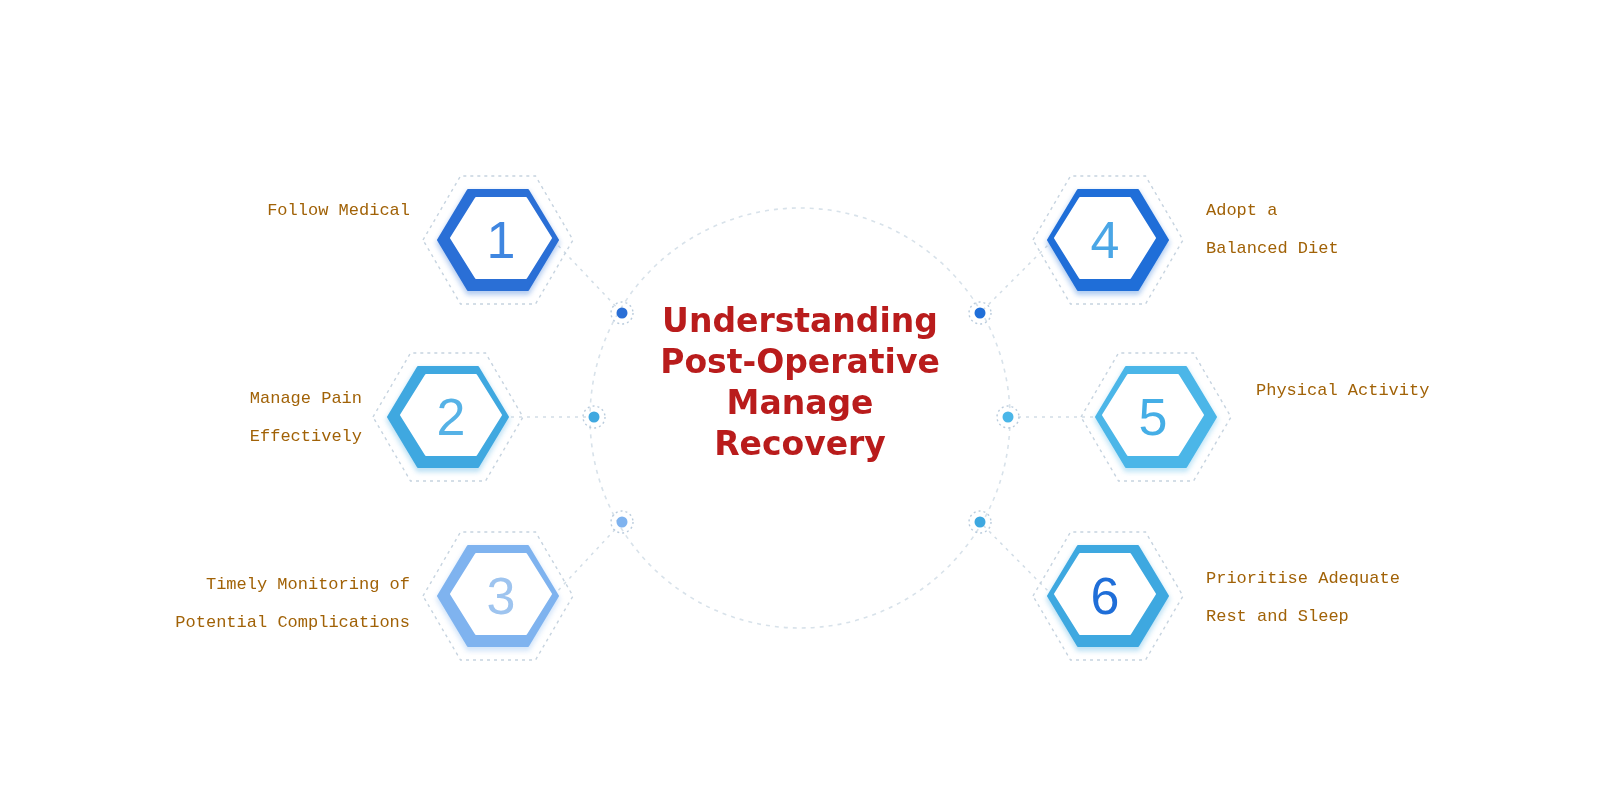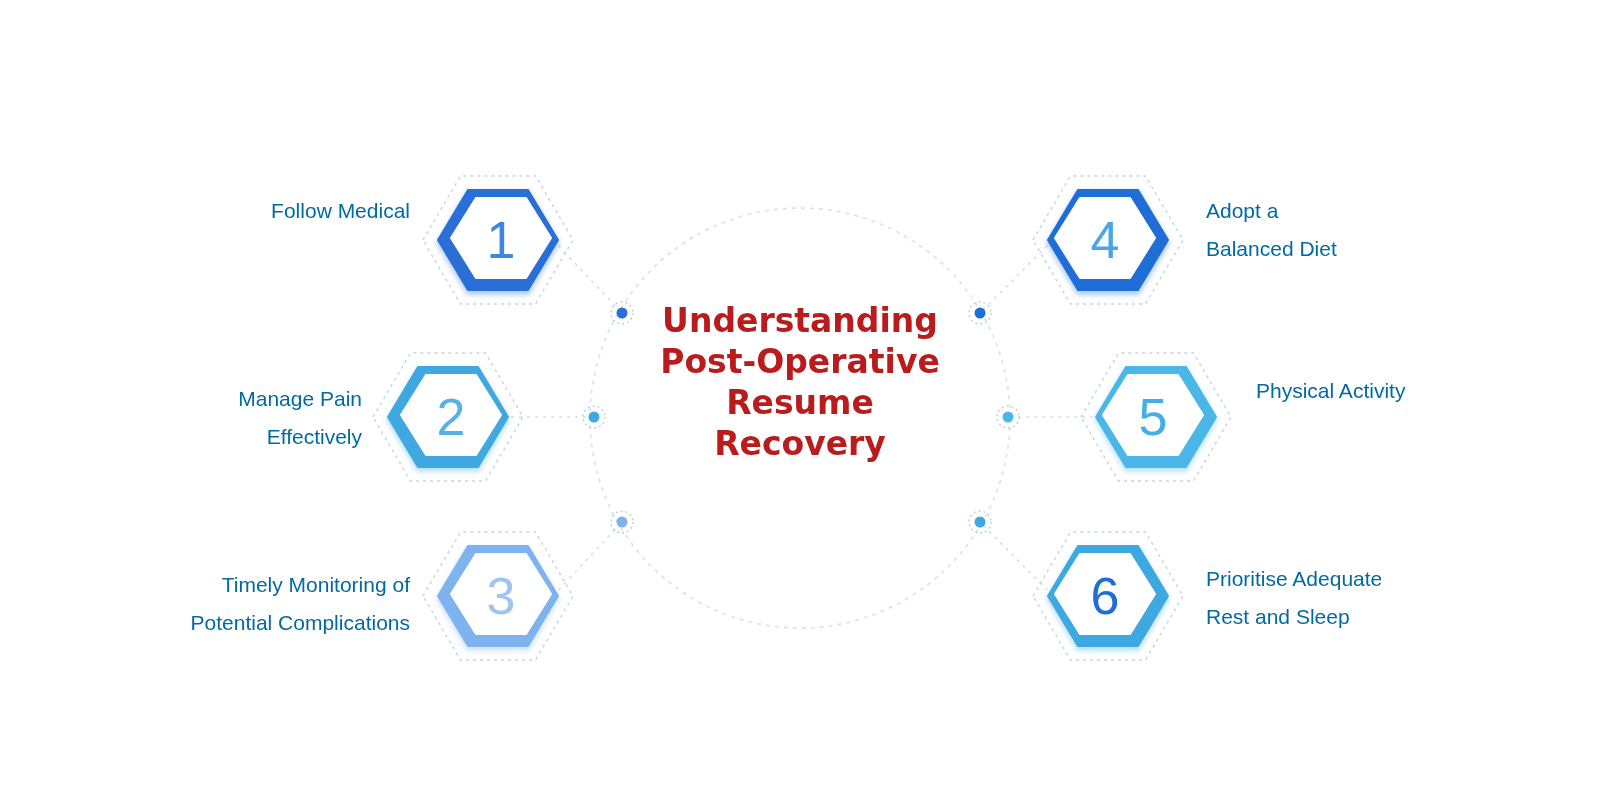--- a/index.html
+++ b/index.html
@@ -2,22 +2,22 @@
 <html><head>
 <meta charset="utf-8">
 <style>
   html, body { margin:0; padding:0; }
   body { width:1600px; height:800px; background:#ffffff; position:relative; overflow:hidden;
          font-family:"Liberation Sans", sans-serif; }
   #diagram { position:absolute; left:0; top:0; width:1600px; height:800px; }
   .center-title { position:absolute; left:630px; top:300px; width:340px; text-align:center;
                   font-family:"DejaVu Sans", sans-serif; font-weight:bold; font-size:33px; line-height:41px;
                   color:#b91c1c; }
-  .label { position:absolute; font-family:Liberation Sans, sans-serif; font-size:21px; line-height:38px;
-           color:#0369a1; }
+  .label { position:absolute; font-family:Liberation Mono, monospace; font-size:17px; line-height:38px;
+           color:#a16207; }
   .label.left { text-align:right; }
   .label.right { text-align:left;margin-left:16px; }
 </style>
 </head>
 <body>
 
 <svg id="diagram" width="1600" height="800" viewBox="0 0 1600 800">
   <defs>
     <filter id="soft" x="-30%" y="-30%" width="160%" height="160%">
       <feGaussianBlur stdDeviation="2.5"></feGaussianBlur>
@@ -87,21 +87,21 @@
         <polygon points="1048,596 1078,546 1138,546 1168,596 1138,646 1078,646" fill="#3ea8e0" stroke="#3ea8e0" stroke-width="2" stroke-linejoin="round"></polygon>
         <polygon points="1055,594 1080,554 1130,554 1155,594 1130,634 1080,634" fill="#ffffff" stroke="#ffffff" stroke-width="2" stroke-linejoin="round"></polygon>
         <text x="1105" y="614" text-anchor="middle" font-family="&quot;Liberation Sans&quot;, sans-serif" font-size="52" fill="#1f6ed8">6</text>
       </g>
     </g>
 </svg>
 
 <div class="center-title">
   <div>Understanding</div>
   <div>Post-Operative</div>
-  <div>Resume</div>
+  <div>Manage</div>
   <div>Recovery</div>
 </div>
 
 <div class="label left" style="right:1190px; top:192px;">
   <div>Follow Medical</div>
 </div>
 <div class="label left" style="right:1238px; top:380px;">
   <div>Manage Pain</div>
   <div>Effectively</div>
 </div>

